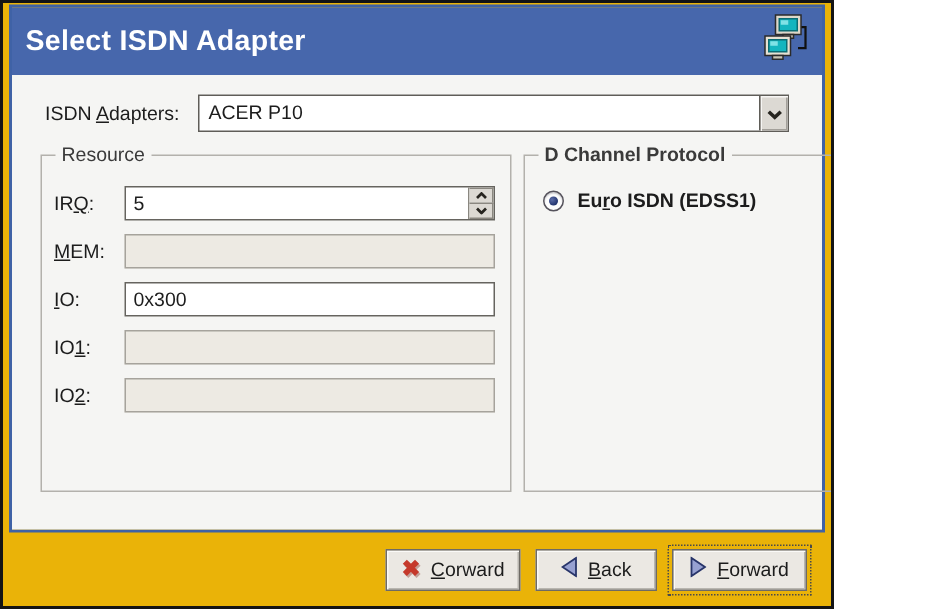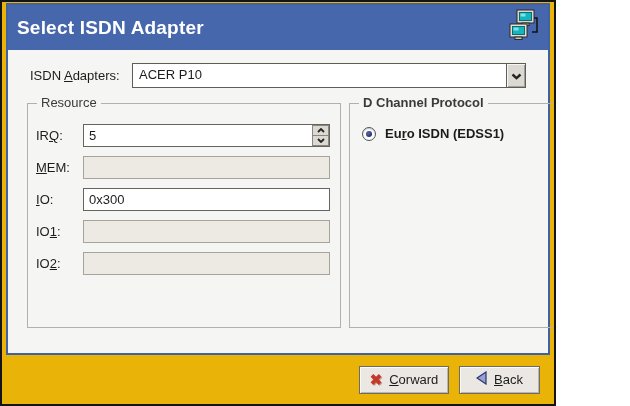--- a/index.html
+++ b/index.html
@@ -244,15 +244,21 @@
     <button class="btn btn-cancel">
       <span class="x-icon">✖</span>
       <span><span></span><u>C</u><span>orward</span></span>
     </button>
     <button class="btn btn-back">
       <span><svg width="11" height="14" viewBox="0 0 11 14">
             <polygon points="10,1 10,13 1,7" fill="#97a1d1" stroke="#28356a" stroke-width="1.2"></polygon>
           </svg></span>
       <span><span></span><u>B</u><span>ack</span></span>
     </button>
+    <button class="btn btn-forward">
+      <span><svg width="11" height="14" viewBox="0 0 11 14">
+            <polygon points="1,1 1,13 10,7" fill="#97a1d1" stroke="#28356a" stroke-width="1.2"></polygon>
+          </svg></span>
+      <span><span></span><u>F</u><span>orward</span></span>
+    </button>
   </div>
 
 </div>
 
 </body></html>

